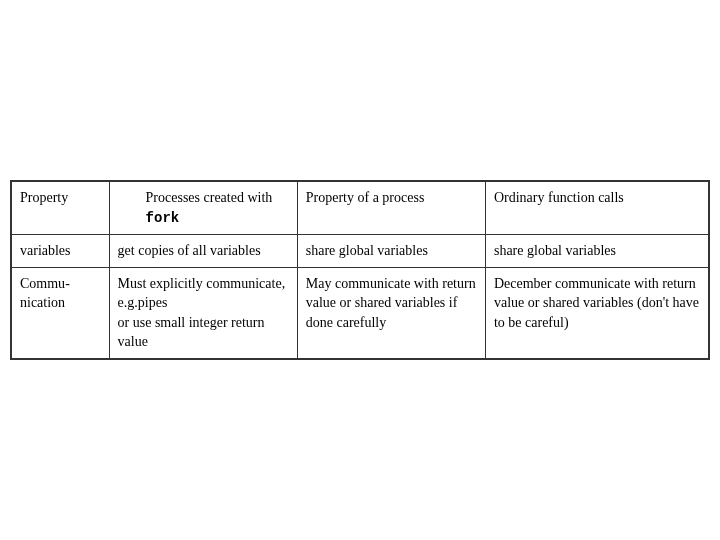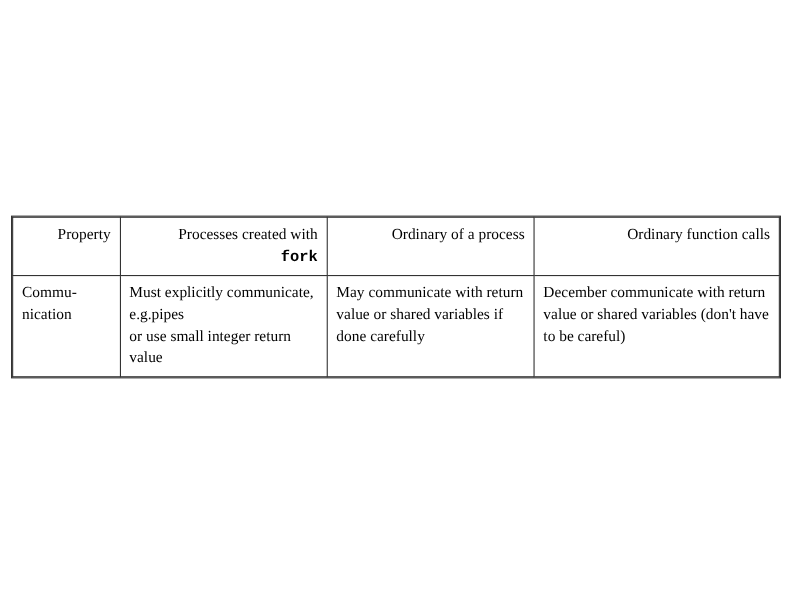--- a/index.html
+++ b/index.html
@@ -30,45 +30,50 @@
       padding: 6px 8px;
       vertical-align: top;
       line-height: 1.4;
     }
     .col-property { width: 14%; }
     .col-fork     { width: 27%; padding-left: 36px; }
     .col-threads  { width: 27%; }
     .col-ordinary { width: 32%; margin-top: 26px; }
     .header-row td {
       font-weight: normal;
-      text-align: right;
     }
     .header-row td:first-child {
       
     }
     strong {
       font-weight: bold;
       font-family: 'Courier New', Courier, monospace;
     }
   </style>
 </head>
 <body>
 
 <div class="table-wrapper">
   <table>
     <thead>
       <tr class="header-row">
         <td class="col-property">Property</td>
         <td class="col-fork">Processes created with <strong>fork</strong></td>
-        <td class="col-threads">Ordinary of a process</td>
+        <td class="col-threads">Property of a process</td>
         <td class="col-ordinary">Ordinary function calls</td>
       </tr>
     </thead>
     <tbody>
 
+      <tr>
+        <td>variables</td>
+        <td>get copies of all variables</td>
+        <td>share global variables</td>
+        <td>share global variables</td>
+      </tr>
 
 
       <tr>
         <td>Commu­nication</td>
         <td>Must explicitly communicate,<br>e.g.pipes<br>or use small integer return value</td>
         <td>May communicate with return value or shared variables if done carefully</td>
         <td>December communicate with return value or shared variables (don't have to be careful)</td>
       </tr>
 
 

